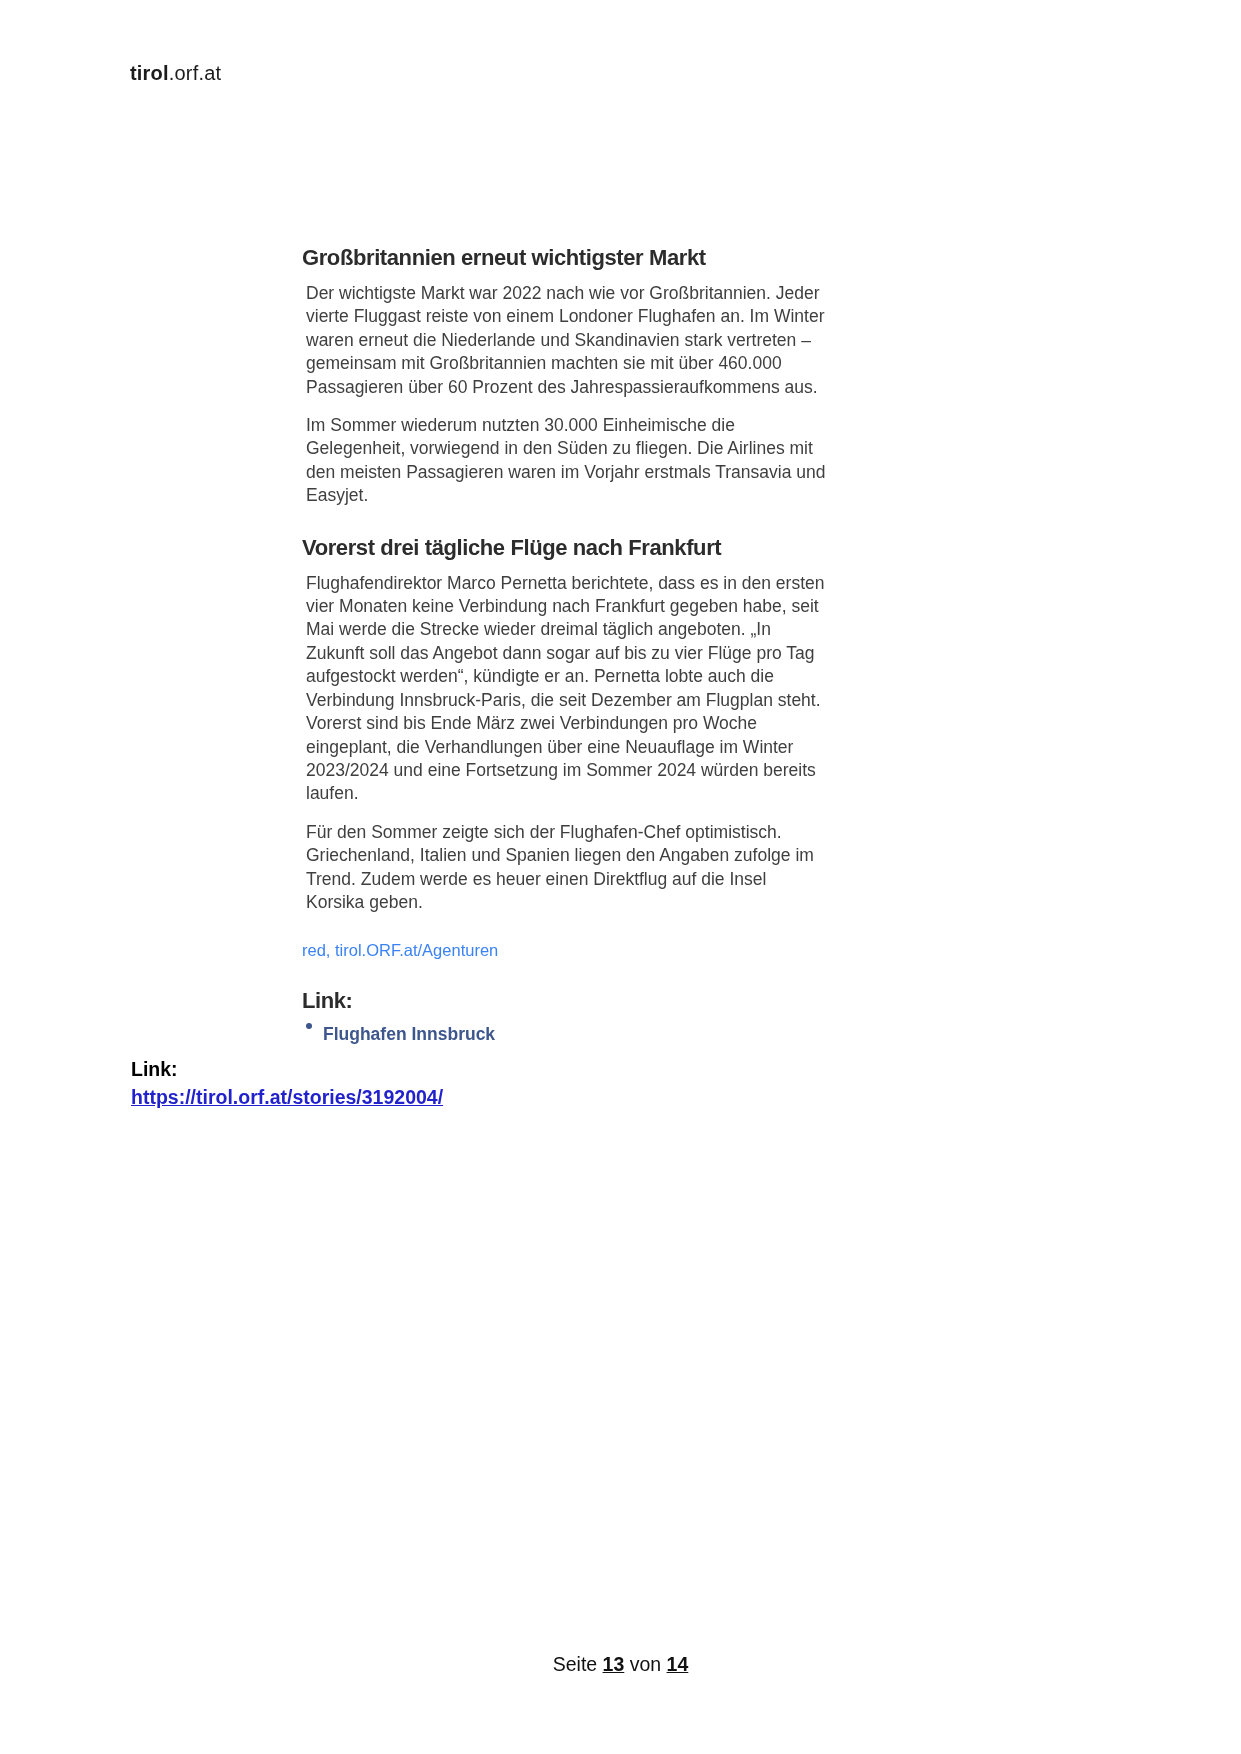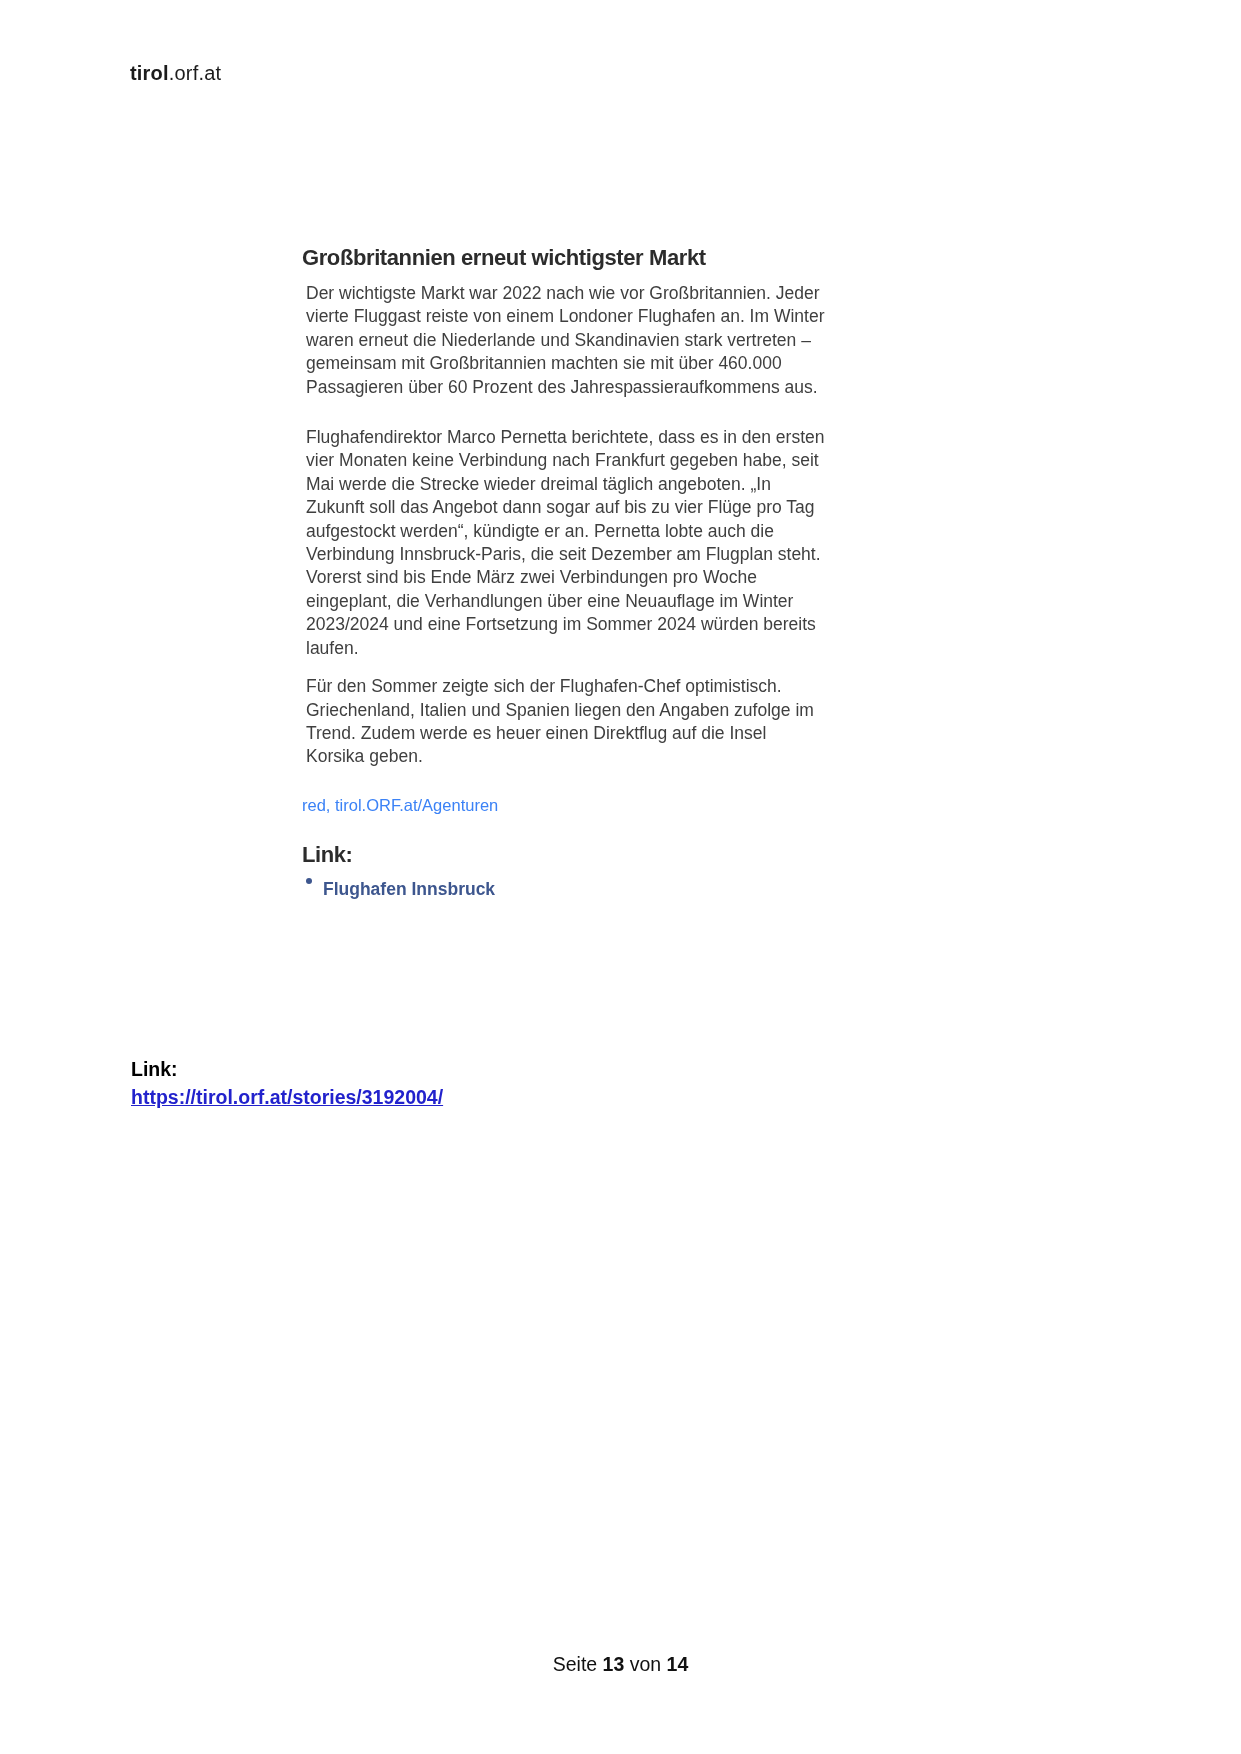--- a/index.html
+++ b/index.html
@@ -96,37 +96,39 @@
   
   .page-footer {
     position: absolute;
     left: 0;
     top: 1653px;
     width: 100%;
     text-align: center;
     font-size: 19.5px;
     color: #111111;
   }
-  .page-footer .num { font-weight: bold; }
+  .page-footer .num { font-weight: bold; text-decoration: underline; }
 </style>
 </head>
 <body>
 
 <div class="site-header">
   <span class="brand">tirol</span><span>.orf.at</span>
 </div>
 
 <div class="article">
 
   <div class="section">
     <h2>Großbritannien erneut wichtigster Markt</h2>
     <p>Der wichtigste Markt war 2022 nach wie vor Großbritannien. Jeder vierte Fluggast reiste von einem Londoner Flughafen an. Im Winter waren erneut die Niederlande und Skandinavien stark vertreten – gemeinsam mit Großbritannien machten sie mit über 460.000 Passagieren über 60 Prozent des Jahrespassieraufkommens aus.</p>
+    <p>Im Sommer wiederum nutzten 30.000 Einheimische die Gelegenheit, vorwiegend in den Süden zu fliegen. Die Airlines mit den meisten Passagieren waren im Vorjahr erstmals Transavia und Easyjet.</p>
   </div>
 
   <div class="section">
+    <h2>Vorerst drei tägliche Flüge nach Frankfurt</h2>
     <p>Flughafendirektor Marco Pernetta berichtete, dass es in den ersten vier Monaten keine Verbindung nach Frankfurt gegeben habe, seit Mai werde die Strecke wieder dreimal täglich angeboten. „In Zukunft soll das Angebot dann sogar auf bis zu vier Flüge pro Tag aufgestockt werden“, kündigte er an. Pernetta lobte auch die Verbindung Innsbruck-Paris, die seit Dezember am Flugplan steht. Vorerst sind bis Ende März zwei Verbindungen pro Woche eingeplant, die Verhandlungen über eine Neuauflage im Winter 2023/2024 und eine Fortsetzung im Sommer 2024 würden bereits laufen.</p>
     <p>Für den Sommer zeigte sich der Flughafen-Chef optimistisch. Griechenland, Italien und Spanien liegen den Angaben zufolge im Trend. Zudem werde es heuer einen Direktflug auf die Insel Korsika geben.</p>
   </div>
 
   <div class="byline">red, tirol.ORF.at/Agenturen</div>
 
   <div class="links-block">
     <div class="links-heading">Link:</div>
     <div class="link-item">
       <span class="bullet-dot"></span>

